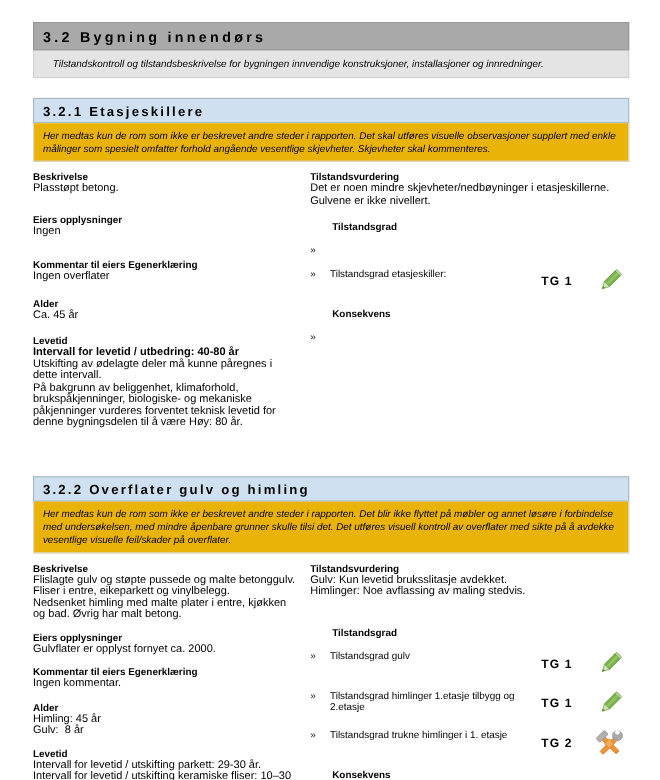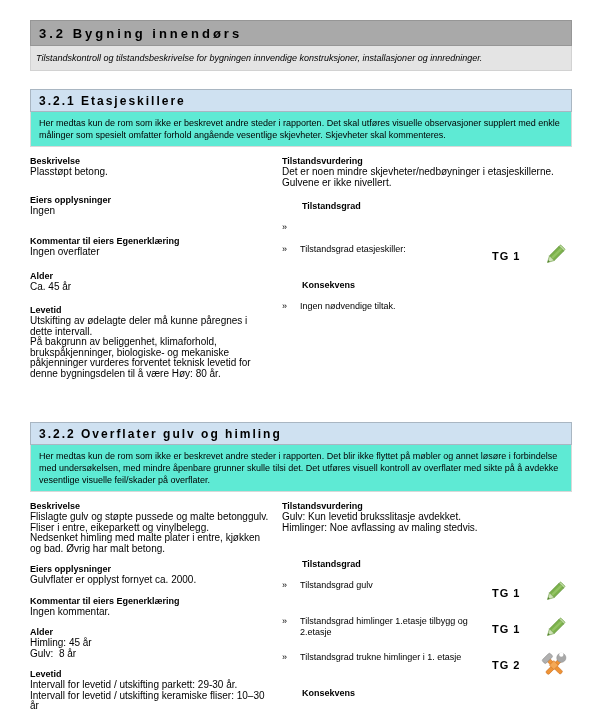--- a/index.html
+++ b/index.html
@@ -12,30 +12,30 @@
   .page{box-sizing:border-box;width:600px;padding:20px 28px 0 30px;}
 
   
   .h-main{
     background:#a9a9a9;border:1px solid #969696;
     padding:5px 8px 4px 8px;
     font-size:13px;font-weight:bold;letter-spacing:3px;
   }
   .desc-main{
     background:#e4e4e4;border:1px solid #d2d2d2;border-top:none;
-    padding:6px 5px;font-style:italic;font-size:9px;line-height:12px;
+    padding:6px 17px;font-style:italic;font-size:9px;line-height:12px;
   }
   .h-sub{
     background:#cfe1f1;border:1px solid #a9b6c2;
     padding:4px 16px 3px 8px;
     font-size:12px;font-weight:bold;letter-spacing:2px;
   }
   .desc-sub{
-    background:#5eead4;border:1px solid #d8d8d8;border-top:none;
-    padding:5px 8px;font-size:9px;line-height:12px;
+    background:#eab308;border:1px solid #d8d8d8;border-top:none;
+    padding:5px 8px;font-style:italic;font-size:9px;line-height:12px;
   }
   .gap-18{height:18px;}
   .gap-30{height:30px;}
 
   
   .columns{display:flex;margin-top:9px;}
   .col-left{width:240px;margin-right:12px;flex:none;}
   .col-right{flex:1;min-width:0;}
 
   .block{margin-bottom:13px;}
@@ -81,20 +81,21 @@
         <div class="block" style="margin-top:20px;">
           <div class="block-label">Kommentar til eiers Egenerklæring</div>
           <div class="line">Ingen overflater</div>
         </div>
         <div class="block">
           <div class="block-label">Alder</div>
           <div class="line">Ca. 45 år</div>
         </div>
         <div class="block">
           <div class="block-label">Levetid</div>
+          <div class="line bold">Intervall for levetid / utbedring: 40-80 år</div>
           <div class="line">Utskifting av ødelagte deler må kunne påregnes i dette intervall.</div>
           <div class="line">På bakgrunn av beliggenhet, klimaforhold, brukspåkjenninger, biologiske- og mekaniske påkjenninger vurderes forventet teknisk levetid for denne bygningsdelen til å være Høy: 80 år.</div>
         </div>
       </div>
 
       <div class="col-right">
         <div class="block">
           <div class="block-label">Tilstandsvurdering</div>
           <div class="line">Det er noen mindre skjevheter/nedbøyninger i etasjeskillerne. Gulvene er ikke nivellert.</div>
         </div>
@@ -117,21 +118,20 @@
       <polygon points="12.2,19.5 19.8,19.5 16,26.5" fill="#cfe3b8" stroke="#6d9e44" stroke-width="0.7"></polygon>
       <polygon points="14.6,24 17.4,24 16,26.5" fill="#55822f"></polygon>
     </g>
   </svg>
 </div>
         </div>
 
         <div class="grade-head" style="margin-top:10px;">Konsekvens</div>
         <div class="grade-row">
           <div class="bullet">»</div>
-          <div class="g-text">Ingen nødvendige tiltak.</div>
         </div>
       </div>
     </div>
   </div>
 
   <div class="gap-30"></div>
 
   <div>
     <div class="h-sub">3.2.2 Overflater gulv og himling</div>
     <div class="desc-sub">Her medtas kun de rom som ikke er beskrevet andre steder i rapporten. Det blir ikke flyttet på møbler og annet løsøre i forbindelse med undersøkelsen, med mindre åpenbare grunner skulle tilsi det. Det utføres visuell kontroll av overflater med sikte på å avdekke vesentlige visuelle feil/skader på overflater.</div>

